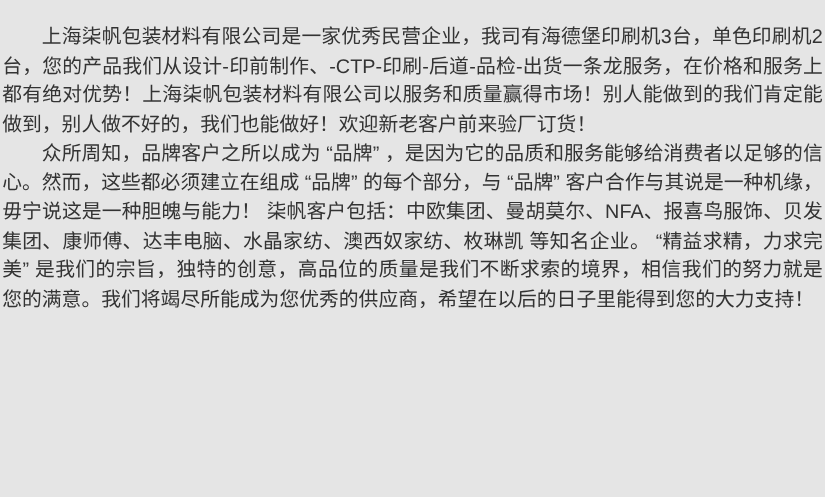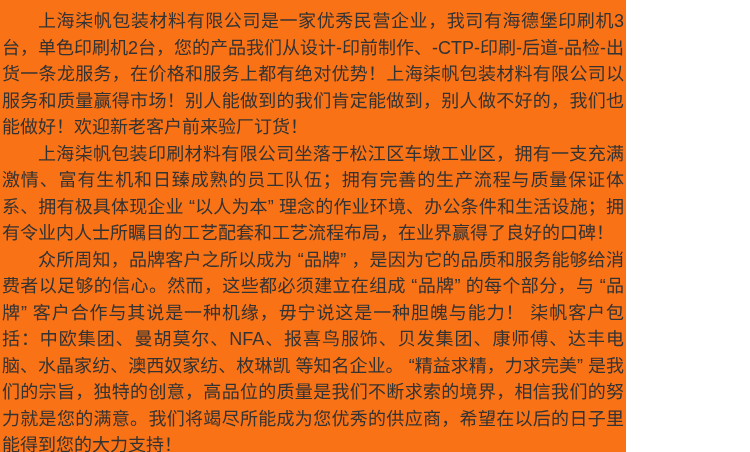--- a/index.html
+++ b/index.html
@@ -1,40 +1,39 @@
 <!DOCTYPE html>
 <html lang="zh-CN"><head>
   <meta charset="utf-8">
   <style>
     html, body {
       margin: 0;
       padding: 0;
       background: #ffffff;
     }
     .doc {
-      width: 626px;
+      width: 750px;
       height: 452px;
       overflow: hidden;
       box-sizing: border-box;
-      padding: 8px 2px 0 2px;
-      background: #f97316;
+      padding: 20px 2px 0 2px;
+      background: #e5e5e5;
       color: #333333;
       font-family: "Liberation Sans", "DejaVu Sans", sans-serif;
       font-size: 18px;
       line-height: 26.5px;
       letter-spacing: 0;
     }
     .para {
       margin: 0;
       text-indent: 2em;
       text-align: justify;
       text-justify: inter-ideograph;
       word-break: break-all;
     }
   </style>
 </head>
 <body>
 
 <div class="doc">
   <p class="para">上海柒帆包装材料有限公司是一家优秀民营企业，我司有海德堡印刷机3台，单色印刷机2台，您的产品我们从设计-印前制作、-CTP-印刷-后道-品检-出货一条龙服务，在价格和服务上都有绝对优势！上海柒帆包装材料有限公司以服务和质量赢得市场！别人能做到的我们肯定能做到，别人做不好的，我们也能做好！欢迎新老客户前来验厂订货！</p>
-  <p class="para">上海柒帆包装印刷材料有限公司坐落于松江区车墩工业区，拥有一支充满激情、富有生机和日臻成熟的员工队伍；拥有完善的生产流程与质量保证体系、拥有极具体现企业 “以人为本” 理念的作业环境、办公条件和生活设施；拥有令业内人士所瞩目的工艺配套和工艺流程布局，在业界赢得了良好的口碑！</p>
   <p class="para">众所周知，品牌客户之所以成为 “品牌” ，是因为它的品质和服务能够给消费者以足够的信心。然而，这些都必须建立在组成 “品牌” 的每个部分，与 “品牌” 客户合作与其说是一种机缘，毋宁说这是一种胆魄与能力！ 柒帆客户包括：中欧集团、曼胡莫尔、NFA、报喜鸟服饰、贝发集团、康师傅、达丰电脑、水晶家纺、澳西奴家纺、枚琳凯 等知名企业。 “精益求精，力求完美” 是我们的宗旨，独特的创意，高品位的质量是我们不断求索的境界，相信我们的努力就是您的满意。我们将竭尽所能成为您优秀的供应商，希望在以后的日子里能得到您的大力支持！</p>
 </div>
 
 </body></html>

